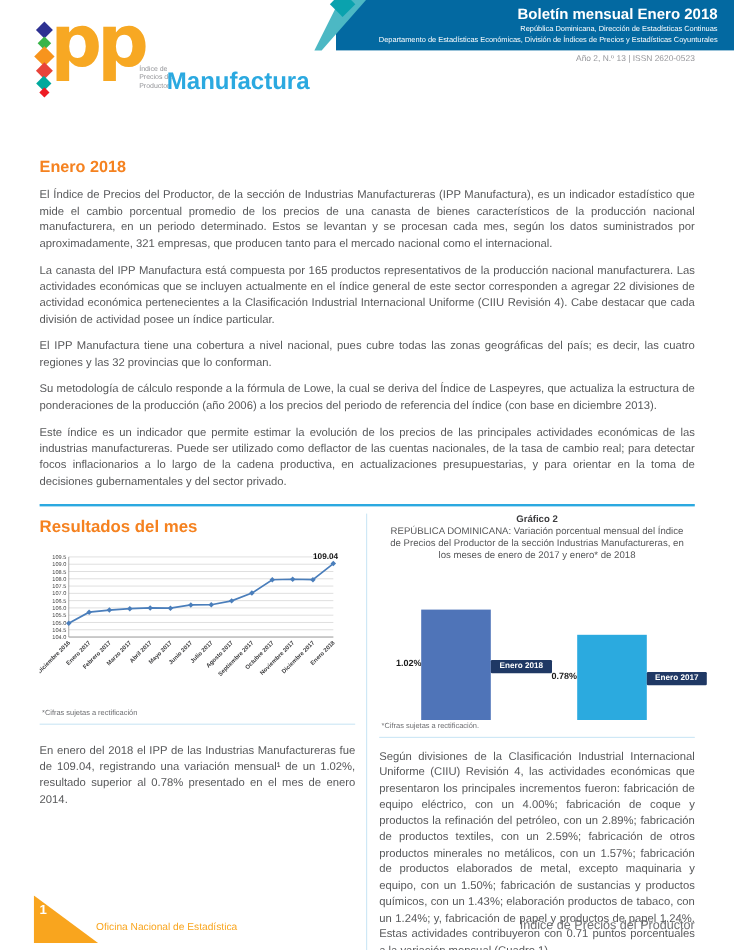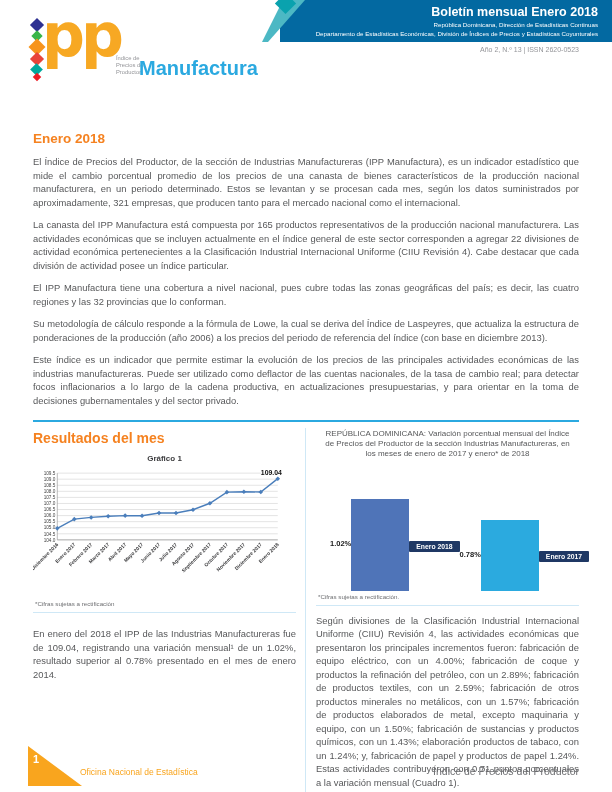--- a/index.html
+++ b/index.html
@@ -93,21 +93,20 @@
     <p class="para">Su metodología de cálculo responde a la fórmula de Lowe, la cual se deriva del Índice de Laspeyres, que actualiza la estructura de ponderaciones de la producción (año 2006) a los precios del periodo de referencia del índice (con base en diciembre 2013).</p>
     <p class="para">Este índice es un indicador que permite estimar la evolución de los precios de las principales actividades económicas de las industrias manufactureras. Puede ser utilizado como deflactor de las cuentas nacionales, de la tasa de cambio real; para detectar focos inflacionarios a lo largo de la cadena productiva, en actualizaciones presupuestarias, y para orientar en la toma de decisiones gubernamentales y del sector privado.</p>
 
     <hr class="separator">
 
     <div class="columns">
 
       <div class="col-left">
         <h2 class="results-heading">Resultados del mes</h2>
         <div class="chart-box">
-          <div class="chart-title">Gráfico 1</div>
           <svg class="line-chart" viewBox="0 0 260 134">
               <line x1="24" x2="242" y1="76.0" y2="76.0" stroke="#c4c4c4" stroke-width="0.45"></line>
               <text class="ytick" x="22" y="77.7" text-anchor="end">104.0</text>
               <line x1="24" x2="242" y1="70.0" y2="70.0" stroke="#c4c4c4" stroke-width="0.45"></line>
               <text class="ytick" x="22" y="71.7" text-anchor="end">104.5</text>
               <line x1="24" x2="242" y1="64.0" y2="64.0" stroke="#c4c4c4" stroke-width="0.45"></line>
               <text class="ytick" x="22" y="65.7" text-anchor="end">105.0</text>
               <line x1="24" x2="242" y1="58.0" y2="58.0" stroke="#c4c4c4" stroke-width="0.45"></line>
               <text class="ytick" x="22" y="59.7" text-anchor="end">105.5</text>
               <line x1="24" x2="242" y1="52.0" y2="52.0" stroke="#c4c4c4" stroke-width="0.45"></line>
@@ -162,20 +161,21 @@
           <div class="chart-footnote">*Cifras sujetas a rectificación</div>
         </div>
         <p class="para result-para">En enero del 2018 el IPP de las Industrias Manufactureras fue de 109.04, registrando una variación mensual¹ de un 1.02%, resultado superior al 0.78% presentado en el mes de enero 2014.</p>
 
       </div>
 
       <div class="col-divider"></div>
 
       <div class="col-right">
         <div class="chart-box">
+          <div class="chart-title">Gráfico 2</div>
           <div class="chart-caption">REPÚBLICA DOMINICANA: Variación porcentual mensual del Índice de Precios del Productor de la sección Industrias Manufactureras, en los meses de enero de 2017 y enero* de 2018</div>
           <div class="bars">
               <div class="bar-group">
                 <div class="bar-value">1.02%</div>
                 <div class="bar" style="height:92.0px;background:#4f74b8"></div>
                 <div class="bar-chip">Enero 2018</div>
               </div>
               <div class="bar-group">
                 <div class="bar-value">0.78%</div>
                 <div class="bar" style="height:70.4px;background:#2baadf"></div>

